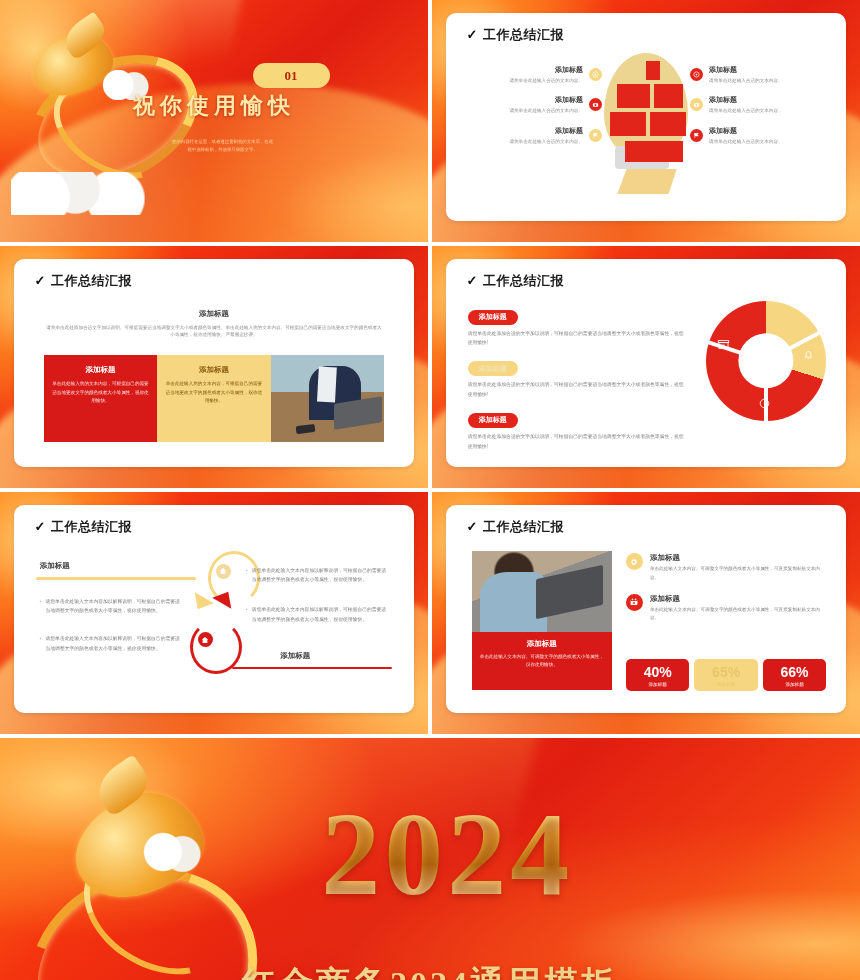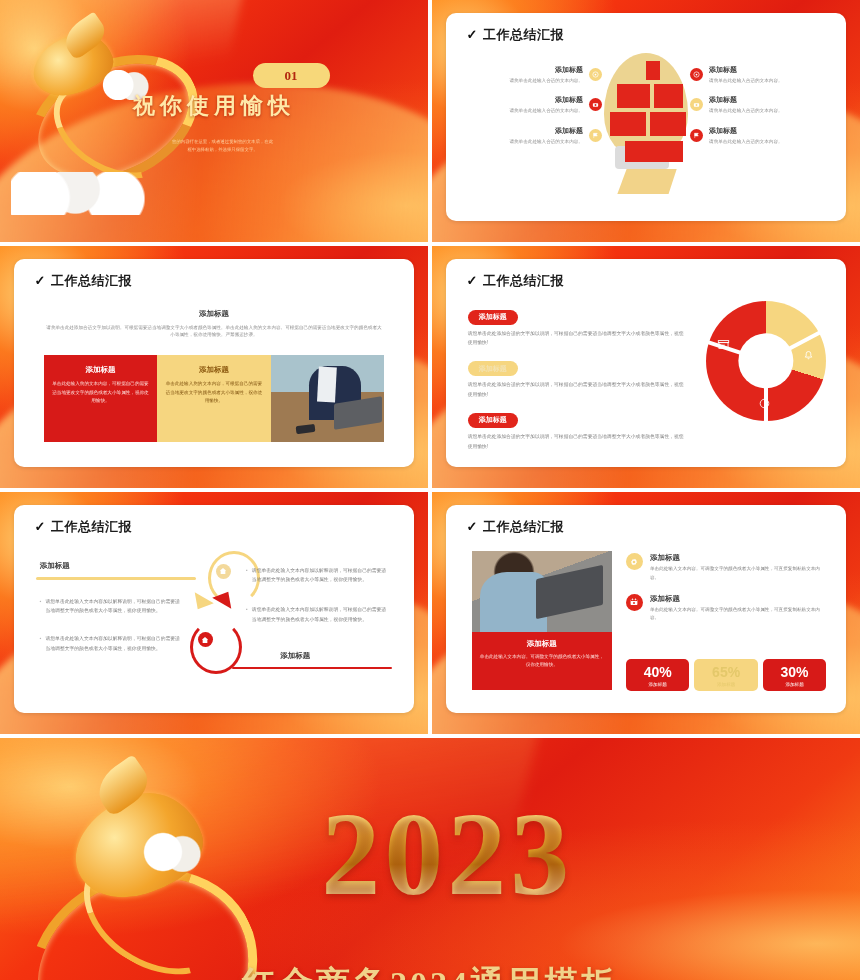--- a/index.html
+++ b/index.html
@@ -697,34 +697,34 @@
       <div class="stats">
         <div class="stat r">
           <div class="v">40%</div>
           <div class="l">添加标题</div>
         </div>
         <div class="stat y">
           <div class="v">65%</div>
           <div class="l">添加标题</div>
         </div>
         <div class="stat r">
-          <div class="v">30%</div>
+          <div class="v">66%</div>
           <div class="l">添加标题</div>
         </div>
       </div>
     </div>
   </div>
 
   <div class="slide" id="s7">
     <div class="bg"></div>
     <div class="ray"></div>
     <div class="dragon">
       <div class="d-body"></div>
       <div class="d-body2"></div>
       <div class="d-head"></div>
       <div class="d-horn"></div>
       <div class="d-cloud2"></div>
     </div>
-    <div class="yr" style="transform:translateX(-50%)">2023</div>
+    <div class="yr" style="transform:translateX(-50%)">2024</div>
     <div class="tag" style="transform:translateX(-50%)">红金商务2024通用模板</div>
   </div>
 
 </div>
 
 </body></html>

